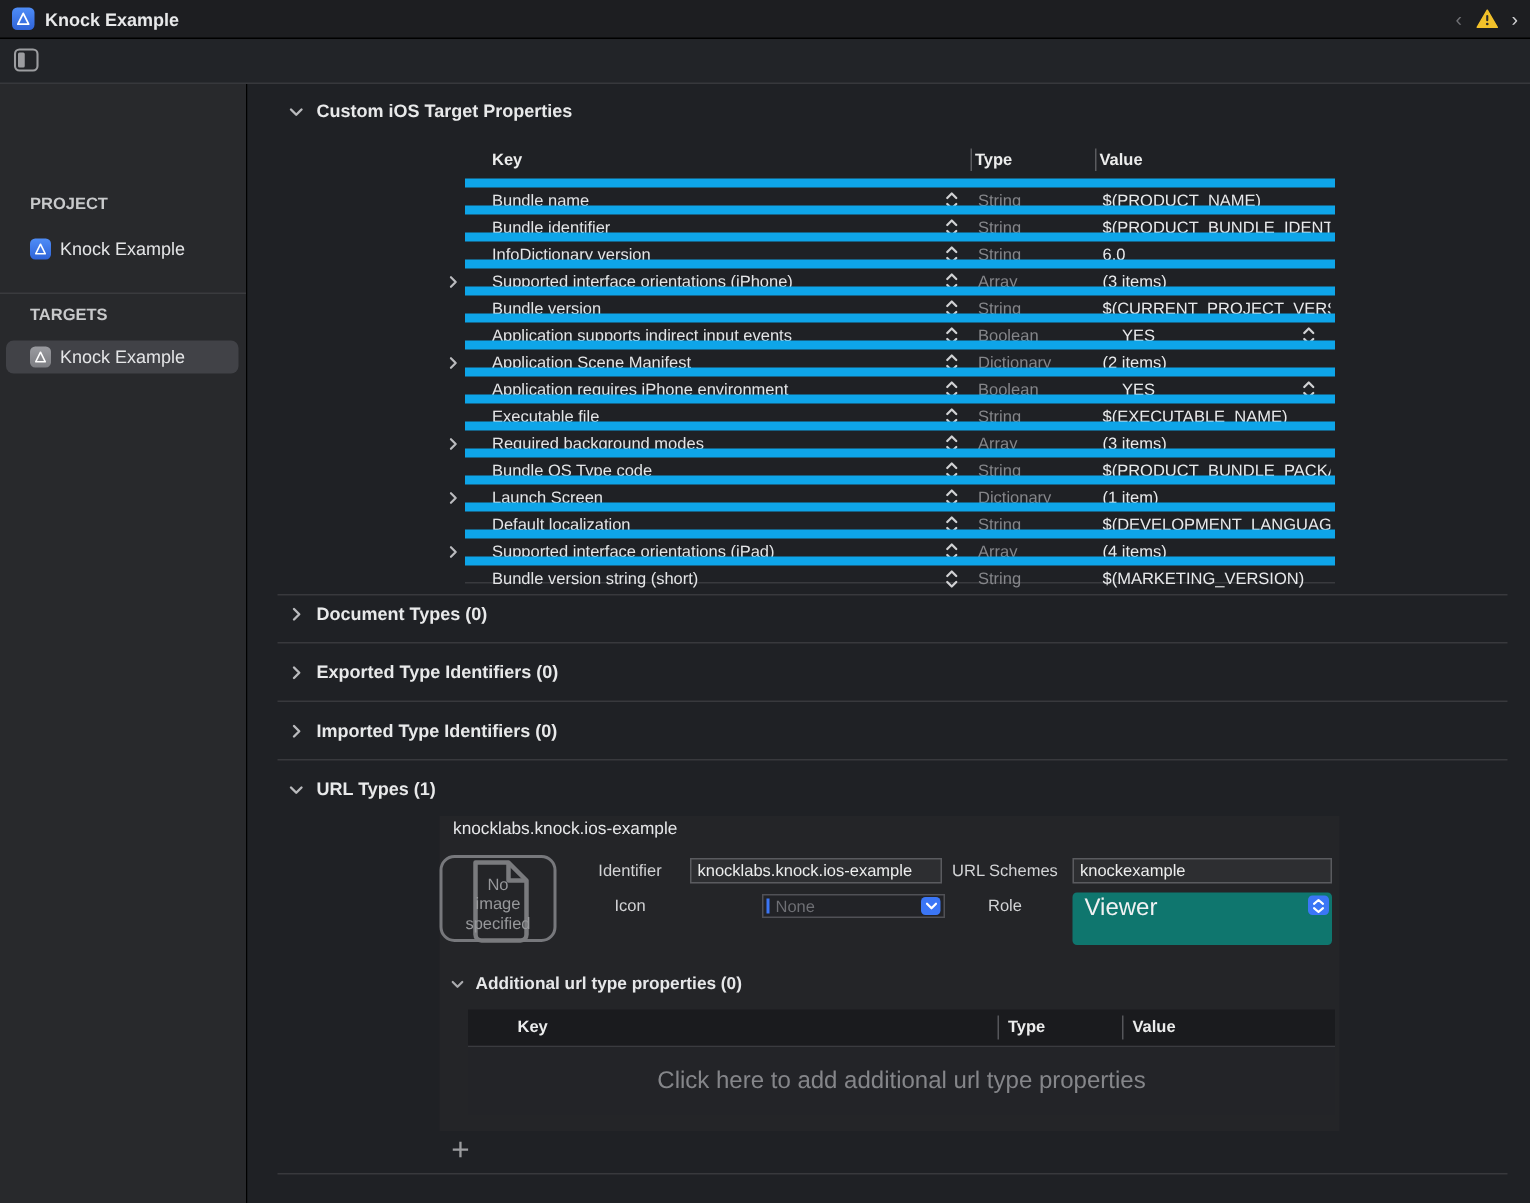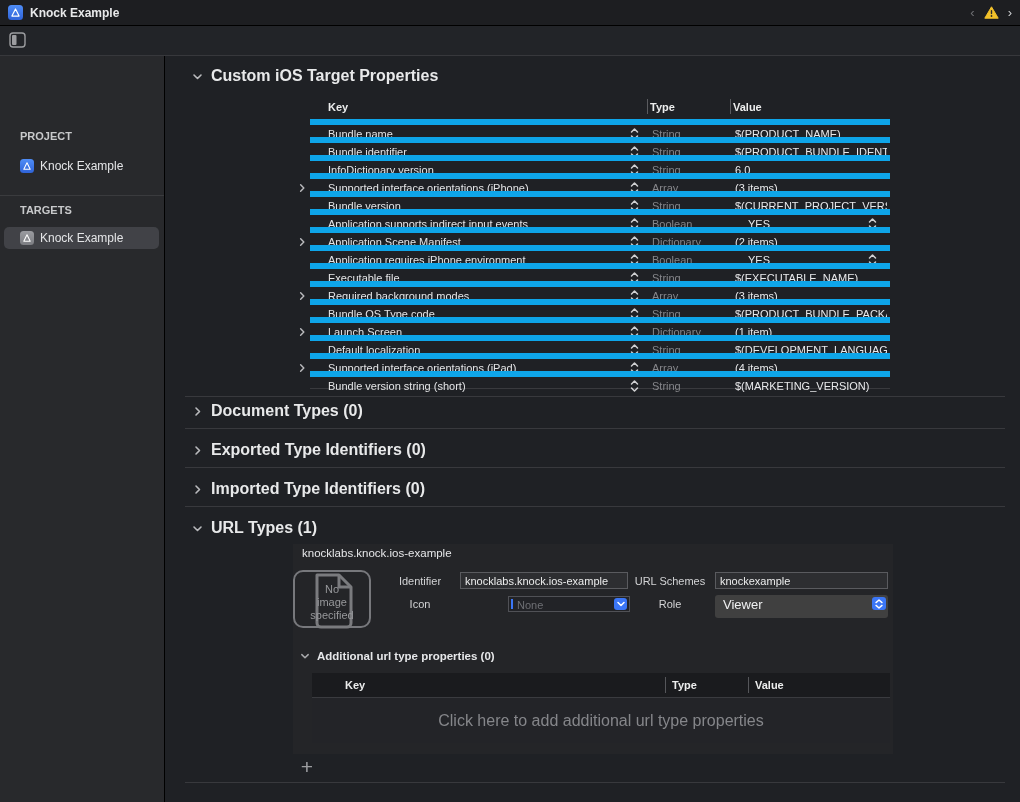--- a/index.html
+++ b/index.html
@@ -34,21 +34,21 @@
   .side-h { font-size:11px; font-weight:bold; color:#c8c9cb; position:absolute; left:20px; }
   .side-item { position:absolute; left:4px; right:5px; height:22px; border-radius:5px;
     display:flex; align-items:center; padding-left:16px; font-size:12px; color:#e4e5e7; }
   .side-item.selected { background:#414247; }
   .side-item .appicon { width:14px; height:14px; margin-right:6px; }
   .side-div { position:absolute; left:0; right:0; height:1px; background:#3a3b3e; }
 
   .content { position:relative; flex:1; background:#1f2125; }
 
   
-  .sect { position:absolute; display:flex; align-items:center; font-size:16px; font-weight:bold; color:#e8e9ea; }
+  .sect { position:absolute; display:flex; align-items:center; font-size:12px; font-weight:bold; color:#e8e9ea; }
   .sect .chev { width:11px; height:11px; margin-right:8px; color:#b9babd; display:inline-flex; }
   .divider { position:absolute; left:20px; width:820px; height:1px; background:#38393d; }
 
   
   .ptable { position:absolute; left:145px; top:41px; width:580px; }
   .ptable-head { position:relative; height:22px; font-size:11px; font-weight:bold; color:#eceded; }
   .ph-key { position:absolute; left:18px; top:4px; }
   .ph-type { position:absolute; left:340px; top:4px; }
   .ph-value { position:absolute; left:423px; top:4px; }
   .vsep { position:absolute; top:2px; width:1px; height:15px; background:#5a5b5f; }
@@ -68,21 +68,21 @@
   .imgwell { position:absolute; left:0px; top:26px; width:78px; height:58px;
     border:2.5px solid #77787c; border-radius:10px; display:flex; align-items:center; justify-content:center; }
   .fieldlabel { position:absolute; font-size:11px; color:#d2d3d5; text-align:center; }
   .tfield { position:absolute; height:17px; background:#2d2e31; border:1px solid #5a5b5f;
     font-size:11px; color:#eceded; padding:2px 4px; white-space:nowrap; overflow:hidden; }
   .combo { position:absolute; height:16px; background:#222327; border:1px solid #505156; }
   .combo .cursorbar { position:absolute; left:2px; top:2px; width:2px; height:10px; background:#3b76f6; }
   .combo .combo-text { position:absolute; left:8px; top:2px; font-size:11px; color:#6e6f74;text-align:right; }
   .combo-btn { position:absolute; right:2px; top:1px; width:13px; height:12px; background:#3b76f6; border-radius:3px;
     display:flex; align-items:center; justify-content:center; color:#fff; }
-  .popup { position:absolute; height:23px; background:#404040; border-radius:3px; font-size:13px; color:#f0f1f2; }
+  .popup { position:absolute; height:35px; background:#0f766e; border-radius:3px; font-size:16px; color:#f0f1f2; }
   .popup .popup-text { position:absolute; left:8px; top:2px; }
   .popup-btn { position:absolute; right:2px; top:2px; width:14px; height:13px; background:#3b76f6; border-radius:3px;
     display:flex; align-items:center; justify-content:center; color:#fff; }
 
   .addl-head { position:absolute; left:7px; top:106px; display:flex; align-items:center;
     font-size:11.5px; font-weight:bold; color:#e6e7e9; }
   .addl-head .chev { width:10px; height:10px; margin-right:7px; color:#a9aaad; display:inline-flex; }
   .itable { position:absolute; left:19px; top:129px; width:578px; }
   .itable-head { position:relative; height:24px; background:#1a1b1e; font-size:11px; font-weight:bold; color:#eceded; }
   .ih-key { position:absolute; left:33px; top:6px; }

